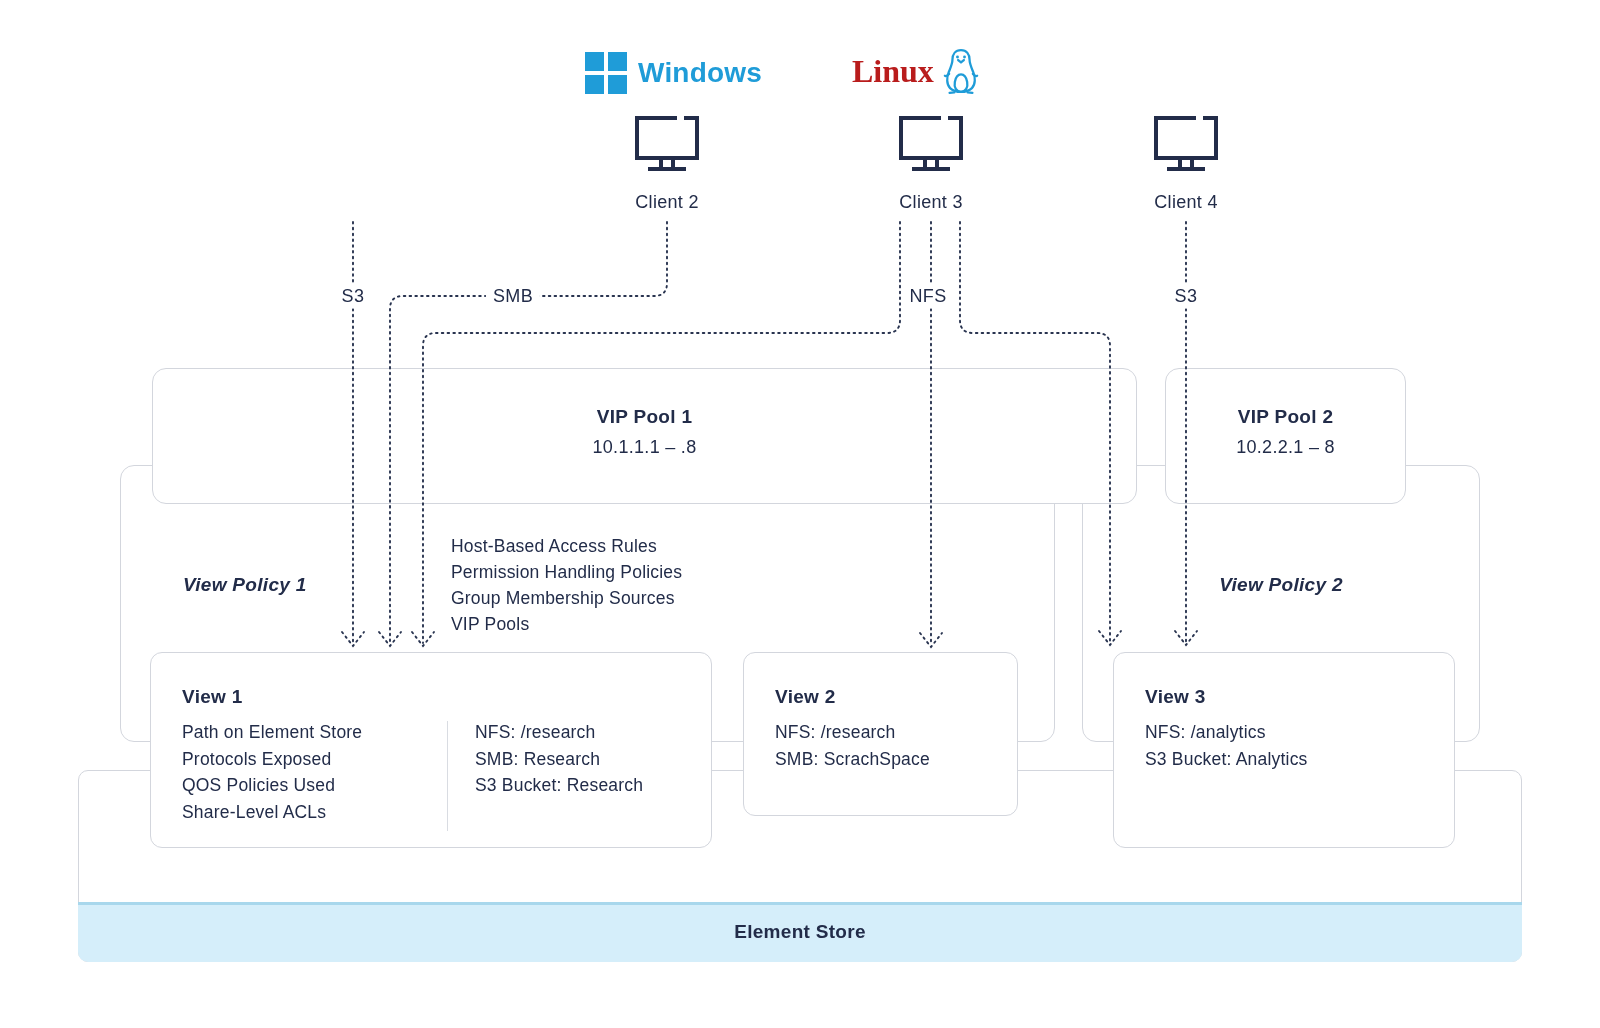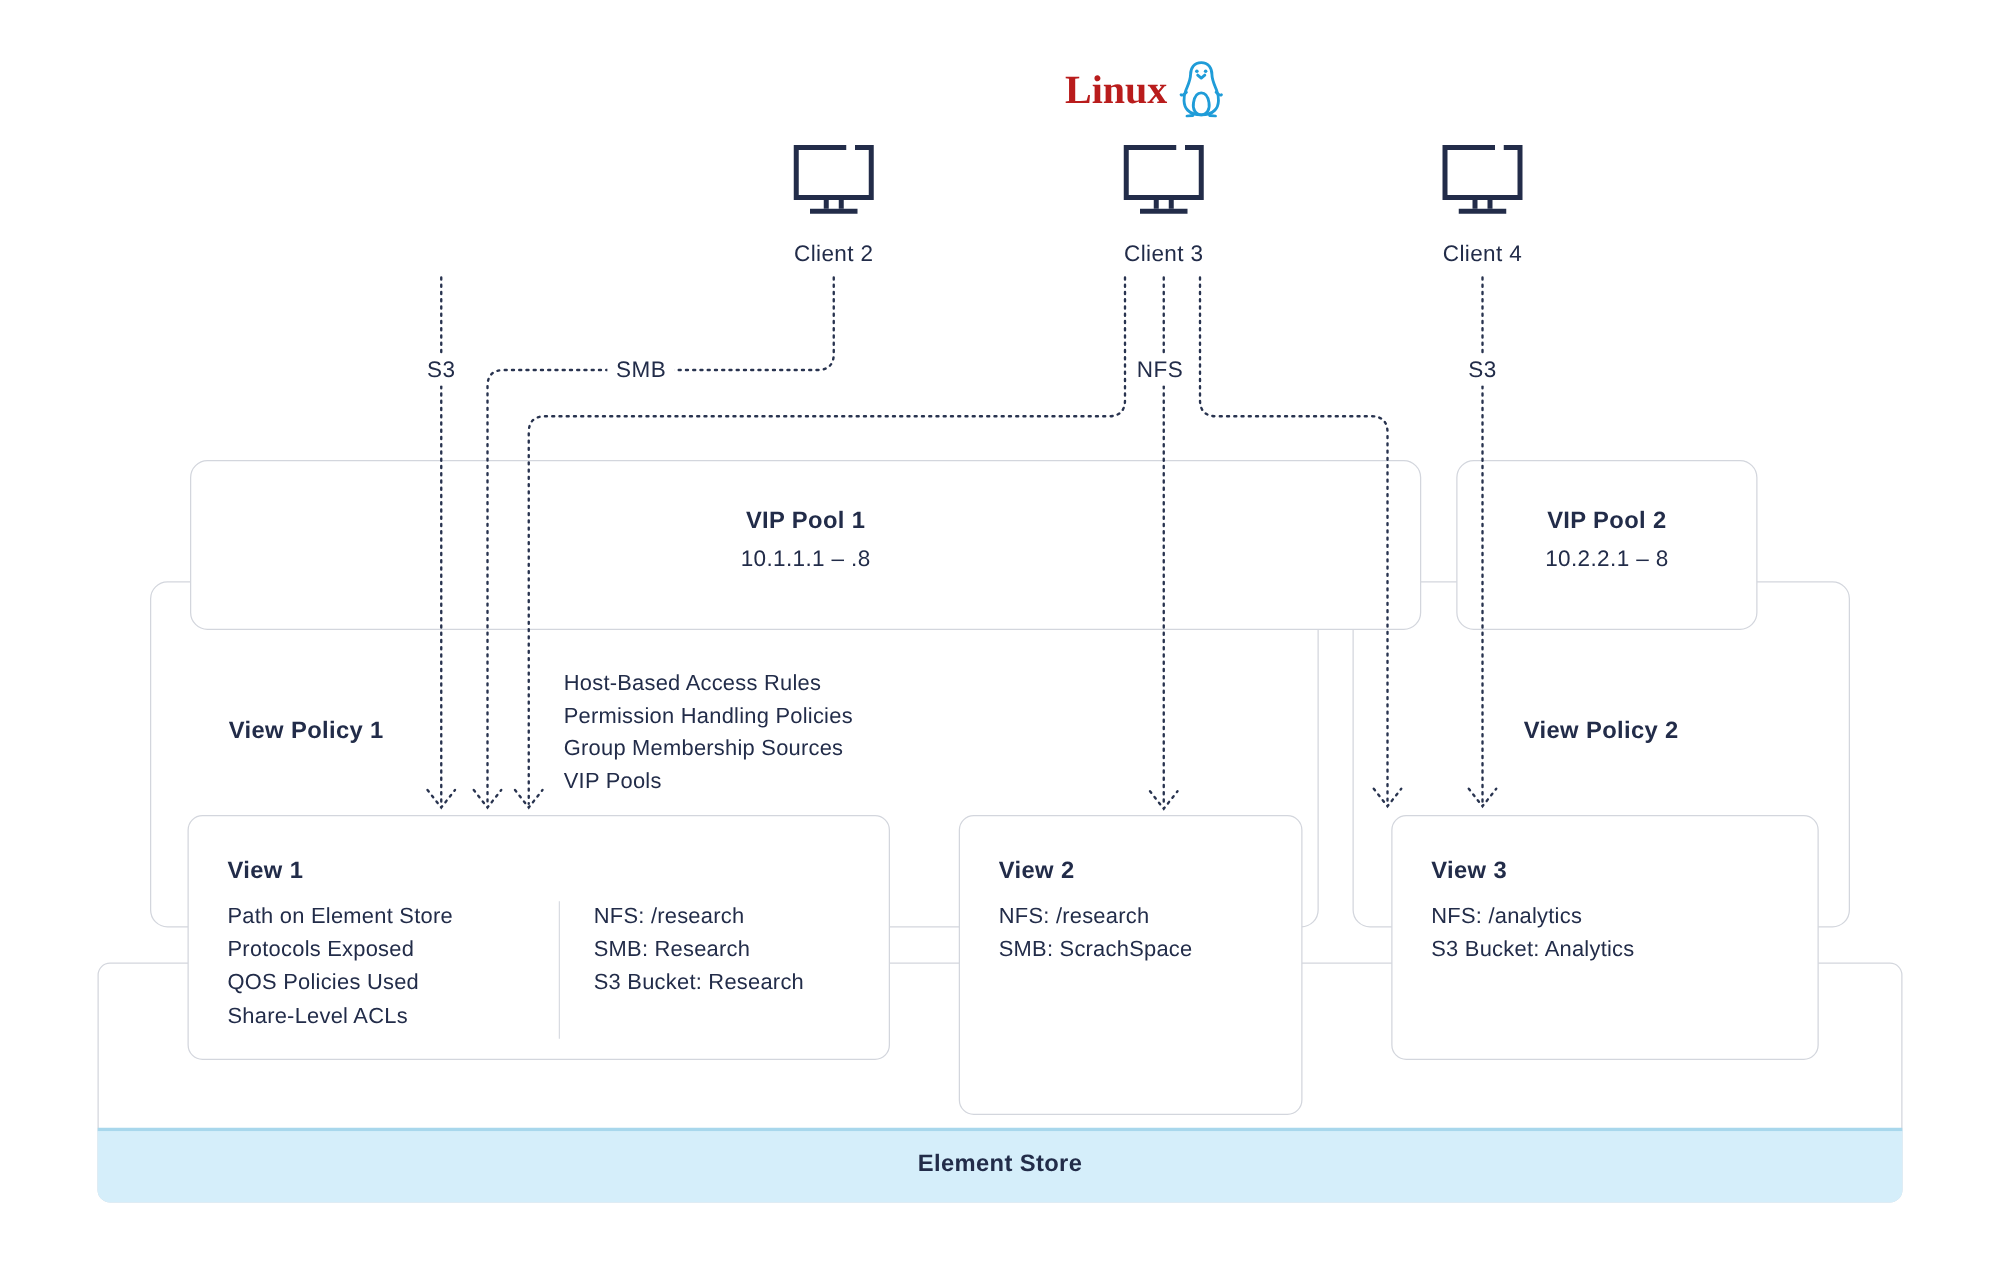--- a/index.html
+++ b/index.html
@@ -5,21 +5,21 @@
   html,body{margin:0;padding:0;background:#ffffff;}
   .canvas{
     position:relative;width:1600px;height:1028px;background:#ffffff;overflow:hidden;
     font-family:"Liberation Sans", sans-serif;color:#222c49;
   }
   
   .box{position:absolute;background:#ffffff;border:1px solid #d3d6dd;border-radius:14px;box-sizing:border-box;z-index:1;}
   .vip-pool{text-align:center;padding-top:36px;}
   .vip-title{font-size:19px;font-weight:bold;letter-spacing:.3px;line-height:24px;}
   .vip-range{font-size:18px;line-height:22px;margin-top:7px;letter-spacing:.3px;}
-  .vp-label{position:absolute;font-size:19px;font-weight:bold;letter-spacing:.3px;}
+  .vp-label{position:absolute;font-size:19px;font-weight:bold;letter-spacing:.3px;font-style:italic;}
   .vp-list{position:absolute;font-size:17.5px;line-height:26px;letter-spacing:.2px;}
   .view-box{border-radius:12px;}
   .view-title{position:absolute;left:31px;top:33px;font-size:19px;font-weight:bold;letter-spacing:.3px;}
   .view-list{position:absolute;font-size:17.5px;line-height:26.5px;letter-spacing:.2px;}
   .divider{position:absolute;width:1px;background:#d9dce2;}
   
   .es-outer{border-radius:10px;}
   .es-bar{position:absolute;left:-1px;right:-1px;bottom:-1px;height:57px;background:#d5eefa;
     border-top:3px solid #a8d7ec;border-radius:0 0 10px 10px;text-align:center;}
   .es-label{font-size:19px;font-weight:bold;line-height:54px;letter-spacing:.3px;}
@@ -78,21 +78,21 @@
       <div>Share-Level ACLs</div>
     </div>
     <div class="divider" style="left:296px;top:68px;height:110px;"></div>
     <div class="view-list" style="left:324px;top:66px;">
       <div>NFS: /research</div>
       <div>SMB: Research</div>
       <div>S3 Bucket: Research</div>
     </div>
   </div>
 
-  <div class="box view-box" style="left:743px;top:652px;width:275px;height:240px;margin-left:24px;">
+  <div class="box view-box" style="left:743px;top:652px;width:275px;height:164px;">
     <div class="view-title">View 2</div>
     <div class="view-list" style="left:31px;top:66px;">
       <div>NFS: /research</div>
       <div>SMB: ScrachSpace</div>
     </div>
   </div>
 
   <div class="box view-box" style="left:1113px;top:652px;width:342px;height:196px;">
     <div class="view-title">View 3</div>
     <div class="view-list" style="left:31px;top:66px;">
@@ -121,20 +121,29 @@
       <path d="M1099,631 L1110,645 L1121,631"></path>
       <path d="M1175,631 L1186,645 L1197,631"></path>
     </g>
   </svg>
 
   <div class="proto" style="left:353px;top:296px;">S3</div>
   <div class="proto" style="left:513px;top:296px;">SMB</div>
   <div class="proto" style="left:928px;top:296px;">NFS</div>
   <div class="proto" style="left:1186px;top:296px;">S3</div>
 
+  <div class="hdr" style="left:585px;top:52px;">
+    <svg width="42" height="42" viewBox="0 0 42 42">
+      <rect x="0" y="0" width="19" height="19" fill="#1f9cd8"></rect>
+      <rect x="23" y="0" width="19" height="19" fill="#1f9cd8"></rect>
+      <rect x="0" y="23" width="19" height="19" fill="#1f9cd8"></rect>
+      <rect x="23" y="23" width="19" height="19" fill="#1f9cd8"></rect>
+    </svg>
+    <span class="win-word">Windows</span>
+  </div>
 
   <div class="hdr" style="left:852px;top:48px;">
     <span class="lin-word">Linux</span>
     <svg width="38" height="46" viewBox="0 0 40 48">
       <g fill="none" stroke="#1f9cd8" stroke-width="2.4" stroke-linecap="round" stroke-linejoin="round">
         <path d="M20,2 C14,2 11,6.5 11,12 C11,16.5 9,20.5 7,25.5 C5,30.5 4.5,38 8.5,42 C11,44.5 15,46 20,46 C25,46 29,44.5 31.5,42 C35.5,38 35,30.5 33,25.5 C31,20.5 29,16.5 29,12 C29,6.5 26,2 20,2 Z"></path>
         <path d="M20,46 C15,46 12.5,41 13.5,35.5 C14.4,30.5 16.8,27.5 20,27.5 C23.2,27.5 25.6,30.5 26.5,35.5 C27.5,41 25,46 20,46 Z"></path>
         <path d="M17,12.5 L20,15 L23,12.5"></path>
         <path d="M7.5,27 C5.5,29 4,30 3,29"></path>
         <path d="M32.5,27 C34.5,29 36,30 37,29"></path>

